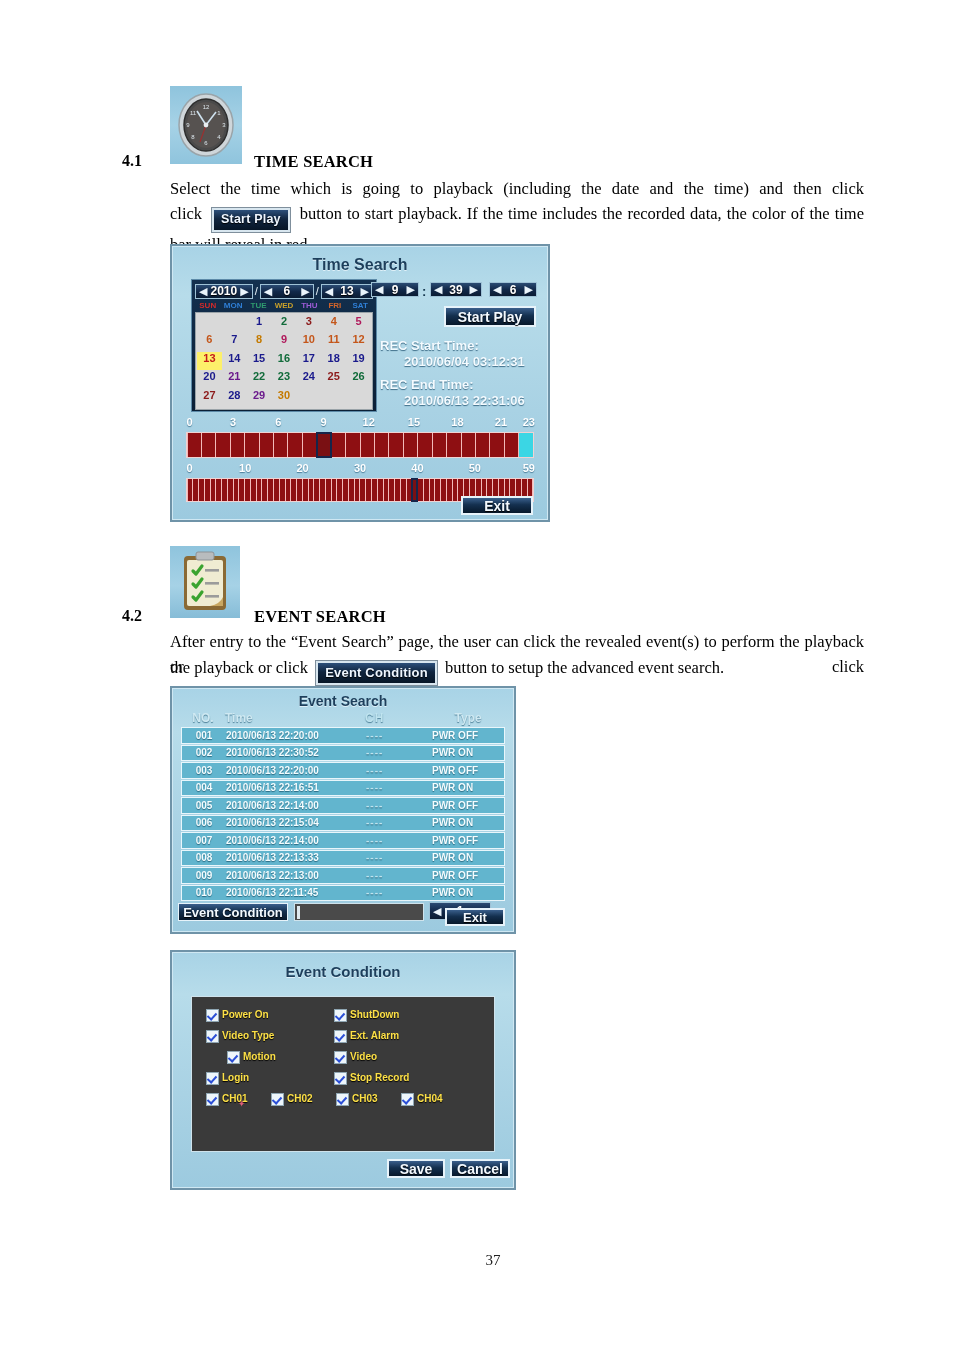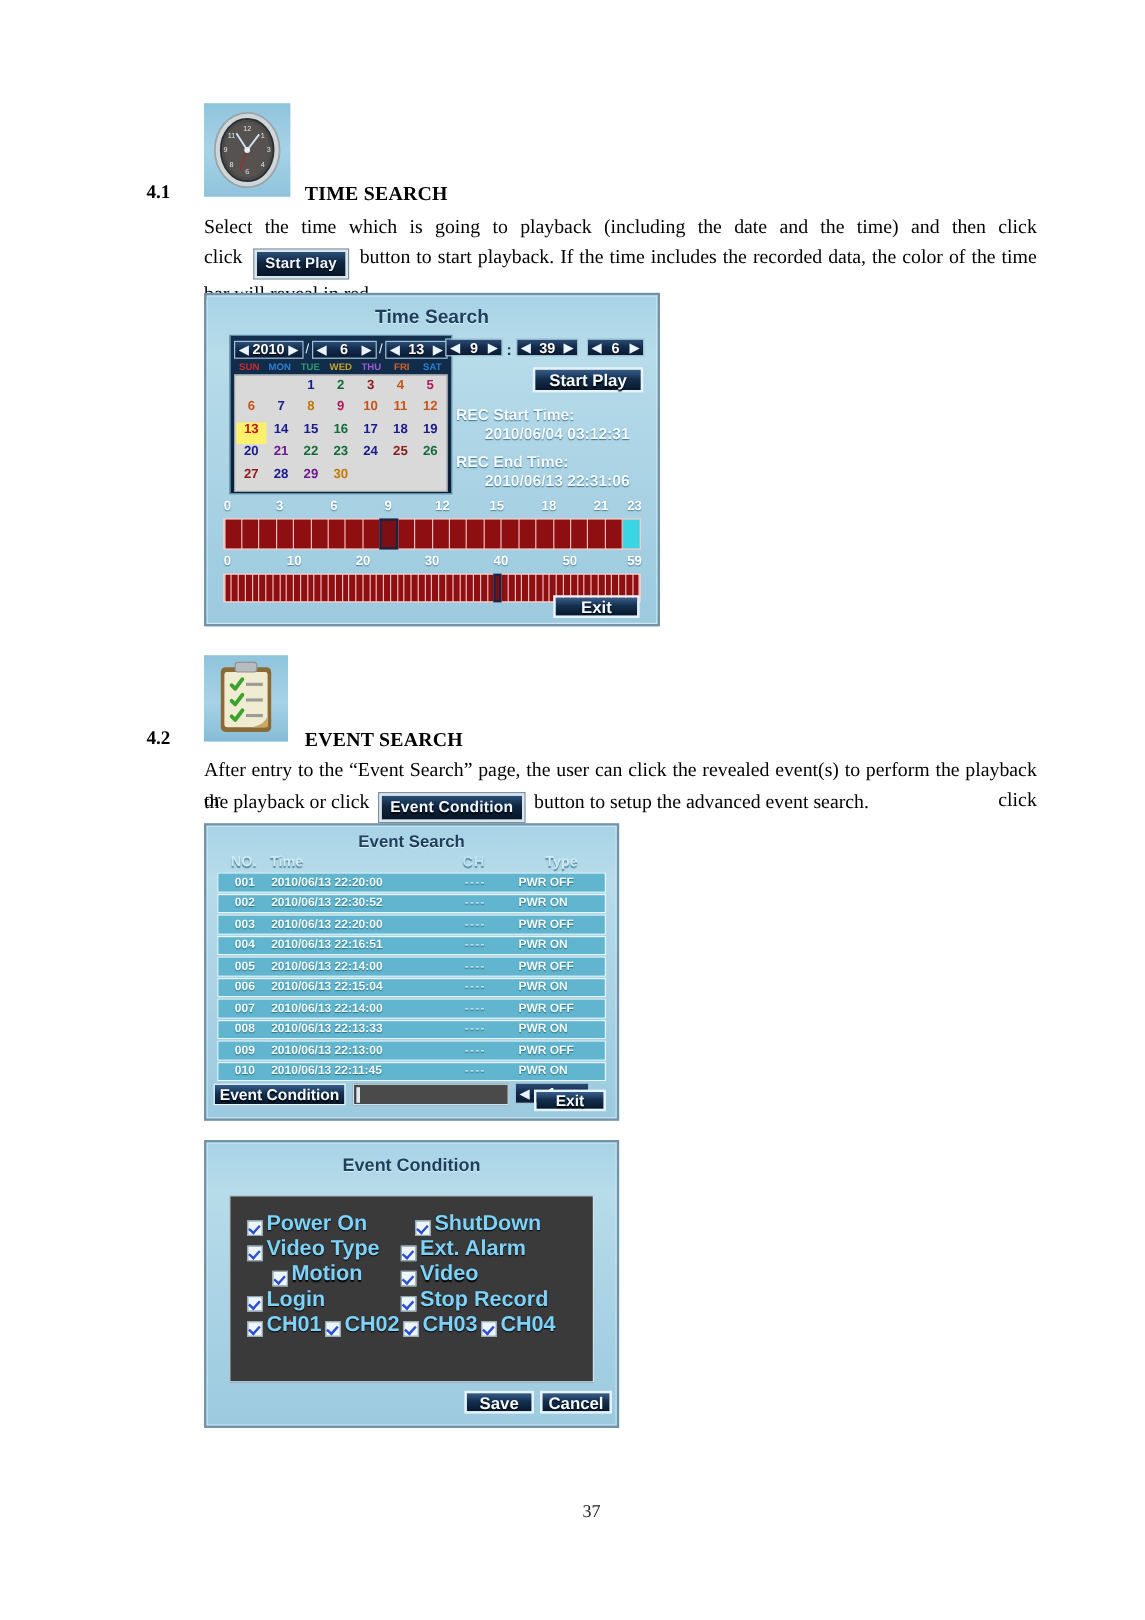--- a/index.html
+++ b/index.html
@@ -144,38 +144,38 @@
   .ev-rows{position:absolute;}
   .ev-row{
     display:flex;align-items:center;height:16.5px;
     background:#62b5ce;border:1px solid #e8f6fb;box-sizing:border-box;
     margin-bottom:1px;
     font-family:"Liberation Sans",sans-serif;font-size:10px;font-weight:bold;
     color:#f4fdff;text-shadow:0 1px 1px #2a6b83;
   }
   .c-no{width:44px;text-align:center;}
   .c-time{width:140px;}
-  .c-ch{width:60px;text-align:center;letter-spacing:1px;color:#bfe4ef;}
+  .c-ch{width:60px;letter-spacing:1px;color:#bfe4ef;}
   .c-type{flex:1;text-align:left;padding-left:6px;}
 
   .scroll-track{
     position:absolute;background:#4a4a4a;
     border:1px solid #cfe3ec;box-sizing:border-box;
   }
   .scroll-thumb{position:absolute;width:3px;background:#dfe9ee;}
 
   
   .cond-panel{
     position:absolute;background:#3a3a3a;border:1px solid #cfe3ec;
     box-sizing:border-box;
   }
   .chk{
-    position:absolute;display:flex;align-items:flex-end;
-    font-family:"Liberation Sans",sans-serif;font-weight:bold;font-size:18px;
-    color:#7dd3fc;text-shadow:0 1px 1px #000;
+    position:absolute;display:flex;align-items:flex-start;
+    font-family:"Liberation Sans",sans-serif;font-weight:bold;font-size:10px;
+    color:#fde047;text-shadow:0 1px 1px #000;
   }
   .chk .box{
     width:11px;height:11px;background:#eef6fb;border:1px solid #8fa6b3;
     margin-right:3px;position:relative;flex:0 0 auto;
   }
   .chk .box:after{
     content:"";position:absolute;left:2px;top:1px;width:4px;height:7px;
     border:solid #2b4fd6;border-width:0 2px 2px 0;transform:rotate(42deg);
   }
   .cursor-dot{position:absolute;color:#e0607a;font-size:11px;}
@@ -568,21 +568,21 @@
           <span>Video Type</span>
         </div>
         <div class="chk" style="left: 14px; top: 54px; padding-left: 21px;">
           <span class="box"></span>
           <span>Motion</span>
         </div>
         <div class="chk" style="left: 14px; top: 75px;">
           <span class="box"></span>
           <span>Login</span>
         </div>
-        <div class="chk" style="left: 154px; top: 12px;">
+        <div class="chk" style="left: 142px; top: 12px;">
           <span class="box"></span>
           <span>ShutDown</span>
         </div>
         <div class="chk" style="left: 142px; top: 33px;">
           <span class="box"></span>
           <span>Ext. Alarm</span>
         </div>
         <div class="chk" style="left: 142px; top: 54px;">
           <span class="box"></span>
           <span>Video</span>

